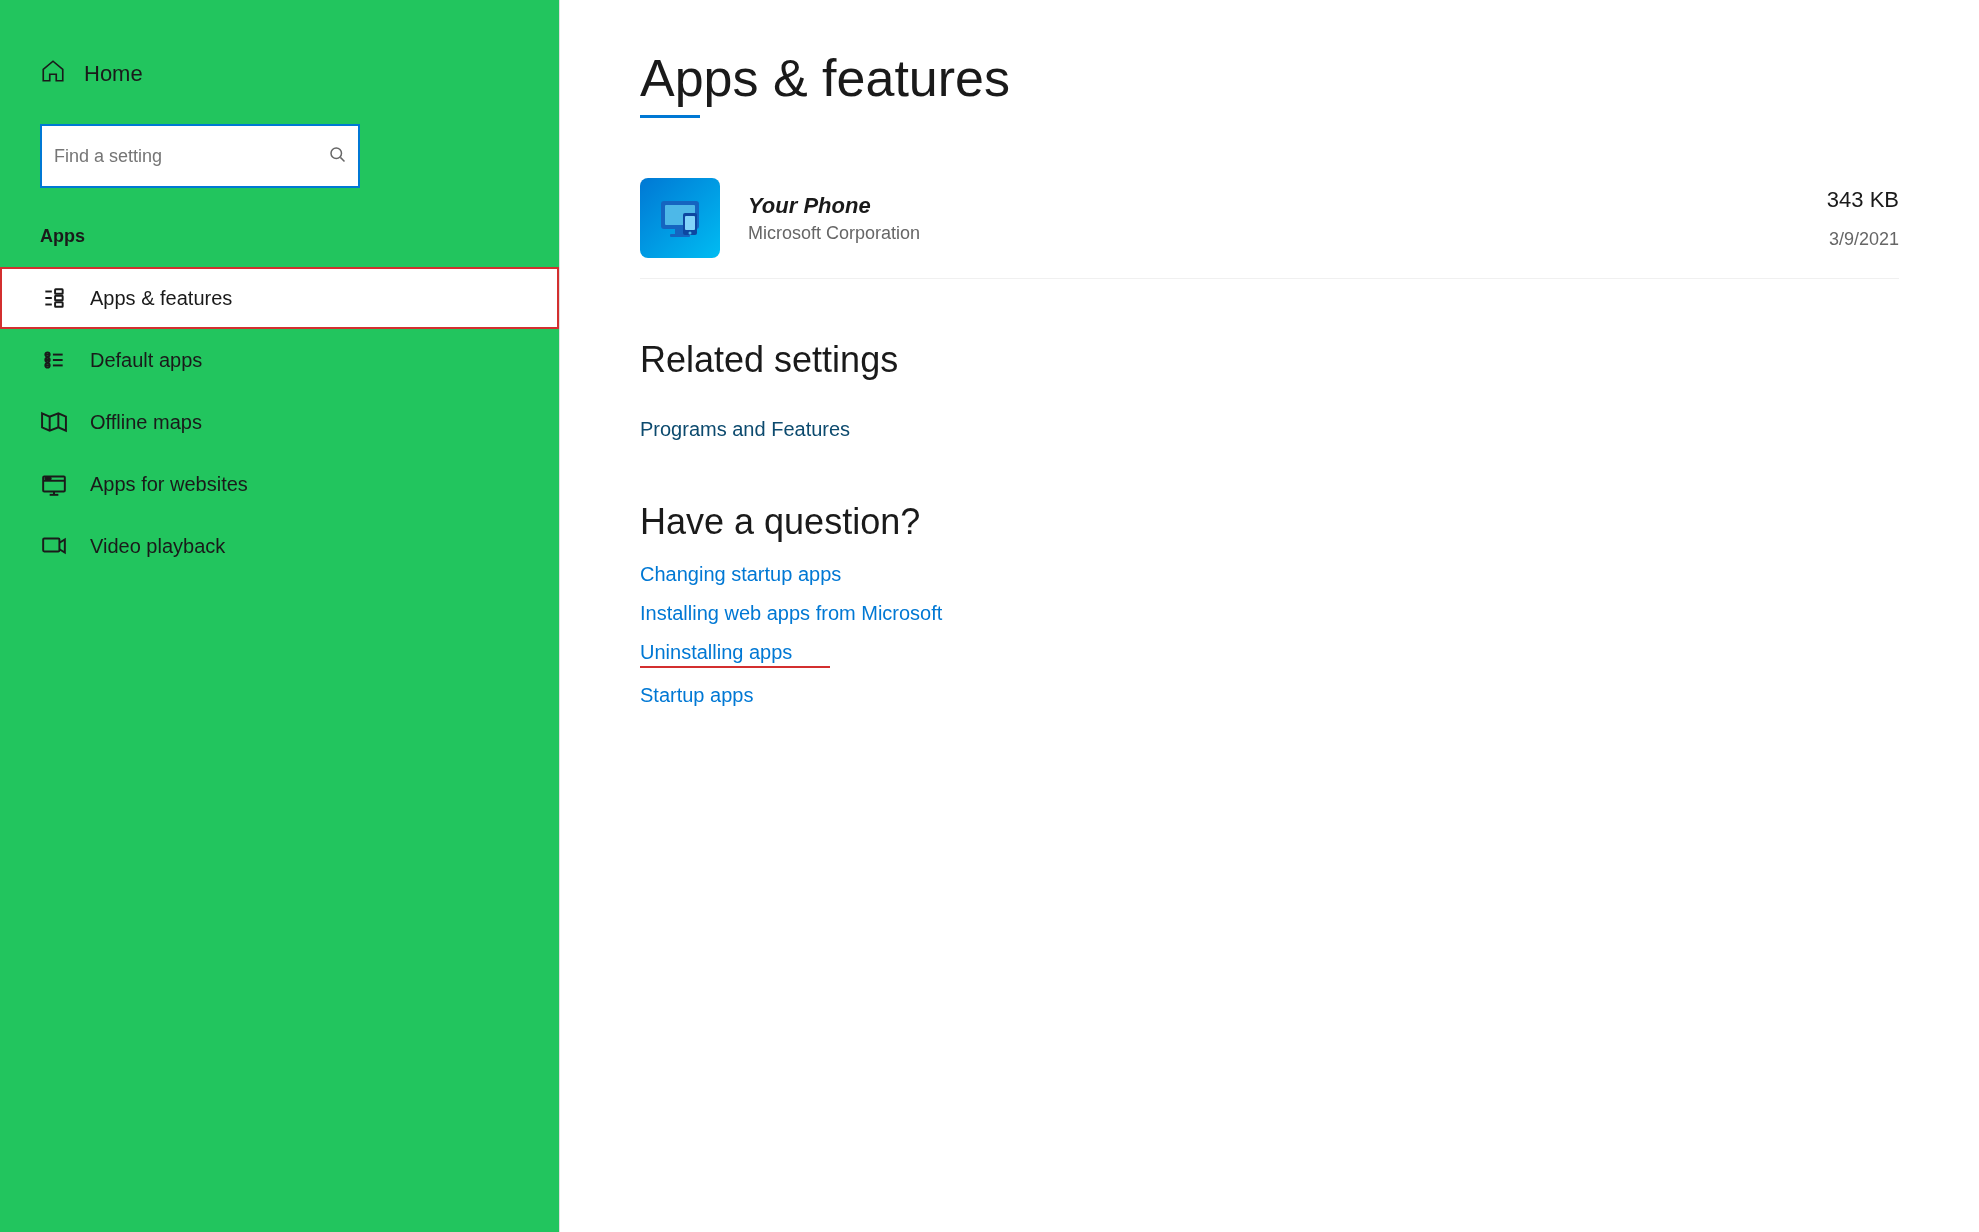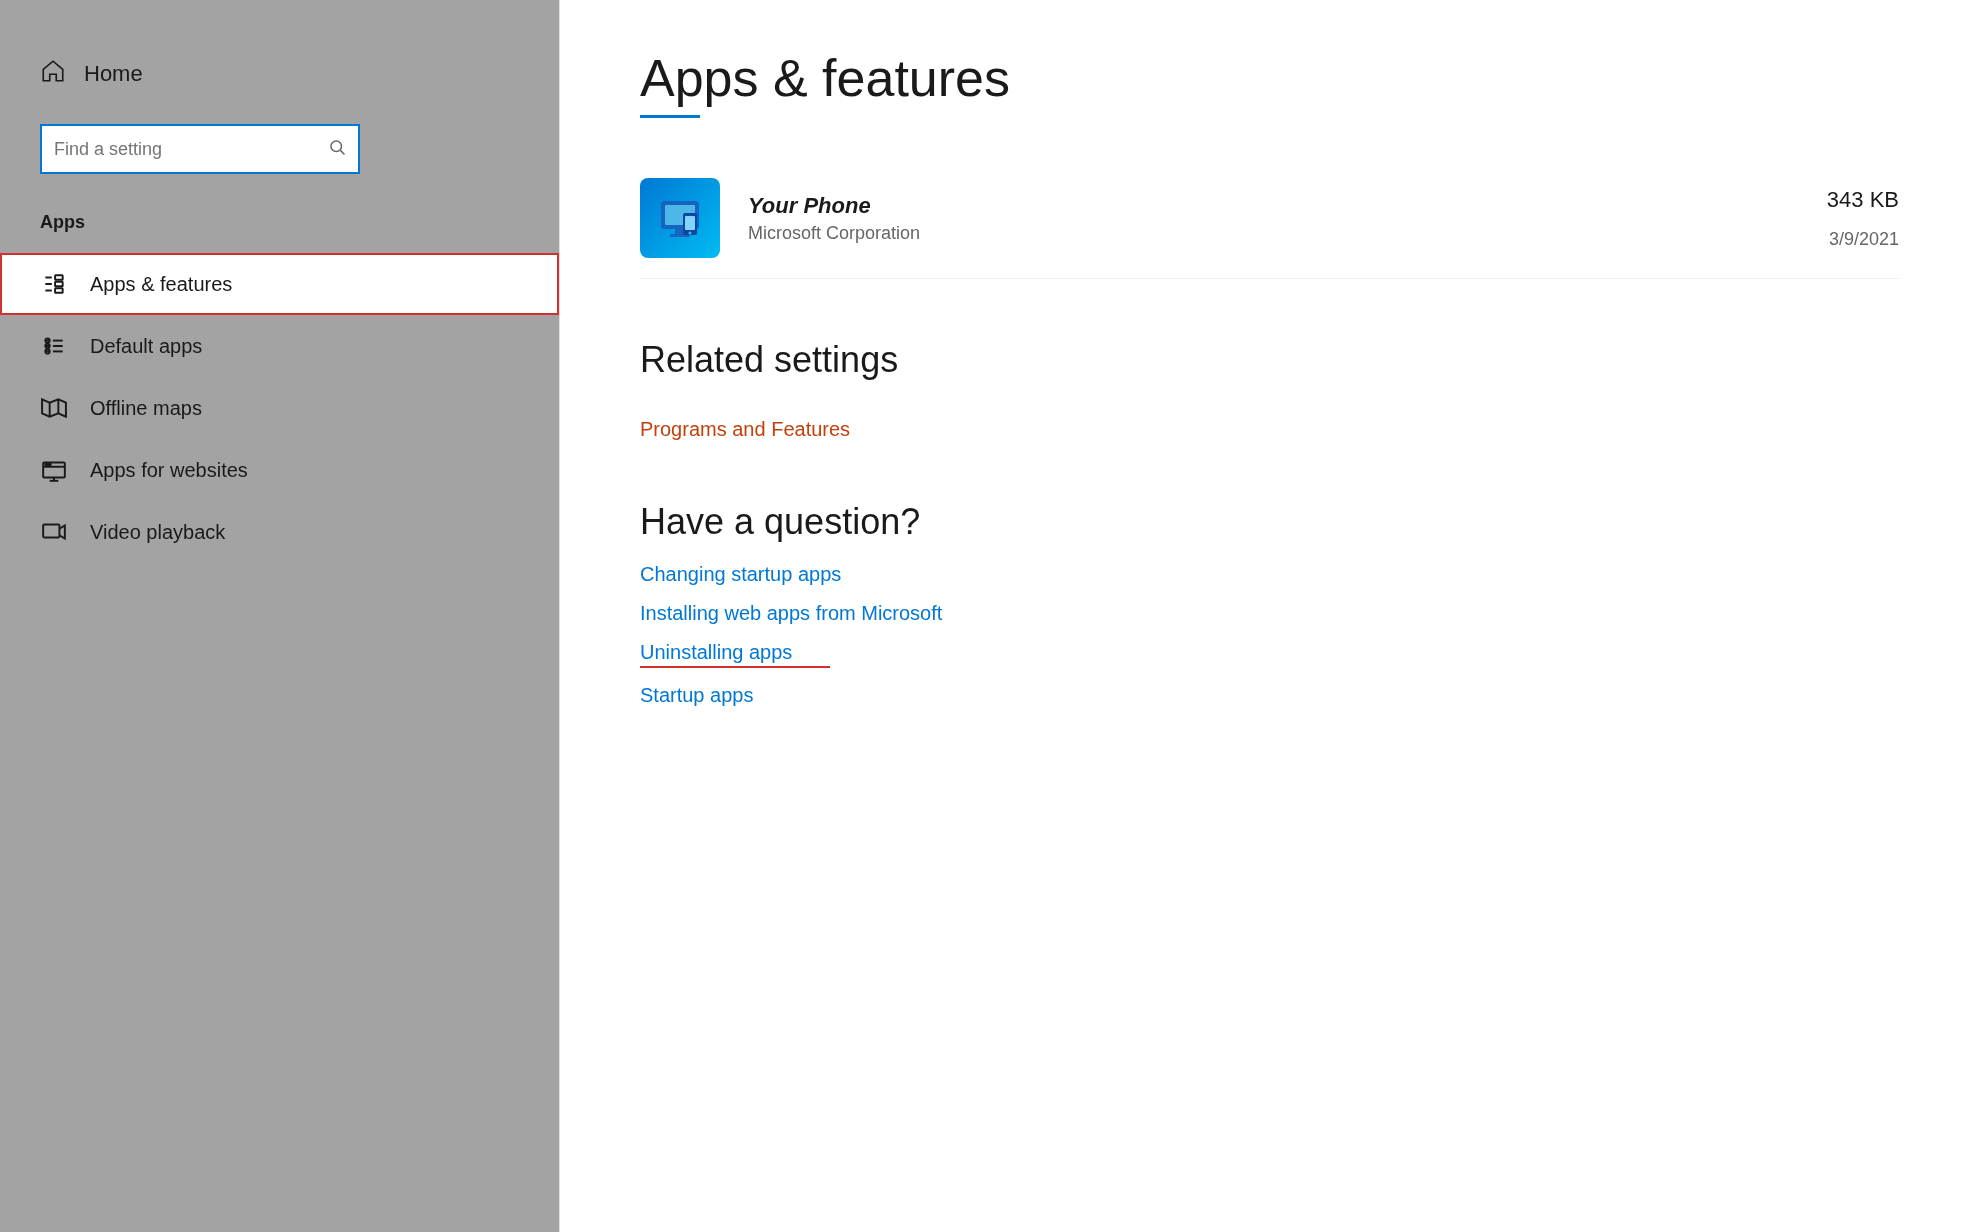--- a/index.html
+++ b/index.html
@@ -14,21 +14,21 @@
       display: flex;
       width: 1979px;
       min-height: 1232px;
       overflow: hidden;
     }
 
     
     .sidebar {
       width: 560px;
       min-height: 1232px;
-      background: #a3a3a3;
+      background: #22c55e;
       padding: 40px 0 0 0;
       border-right: 1px solid #e0e0e0;
       flex-shrink: 0;
     }
 
     .sidebar-home {
       display: flex;
       align-items: center;
       padding: 18px 40px;
       cursor: pointer;
@@ -50,21 +50,21 @@
       padding: 16px 40px;
       margin-bottom: 12px;
     }
 
     .search-box {
       display: flex;
       align-items: center;
       border: 2px solid #0078d4;
       background: white;
       width: 320px;
-      height: 50px;
+      height: 64px;
       padding: 0 12px;
       gap: 8px;
       justify-content: flex-end;
     }
 
     .search-input {
       border: none;
       outline: none;
       font-size: 18px;
       flex: 1;
@@ -196,21 +196,21 @@
     .section-heading {
       font-size: 36px;
       font-weight: 400;
       color: #1a1a1a;
       margin-top: 60px;
       margin-bottom: 20px;
     }
 
     .related-link {
       font-size: 20px;
-      color: #c2410c;
+      color: #0c4a6e;
       text-decoration: none;
       display: block;
       margin-bottom: 8px;
       cursor: pointer;
       margin-top: 37px;
     }
 
     
     .question-links {
       margin-top: 8px;

